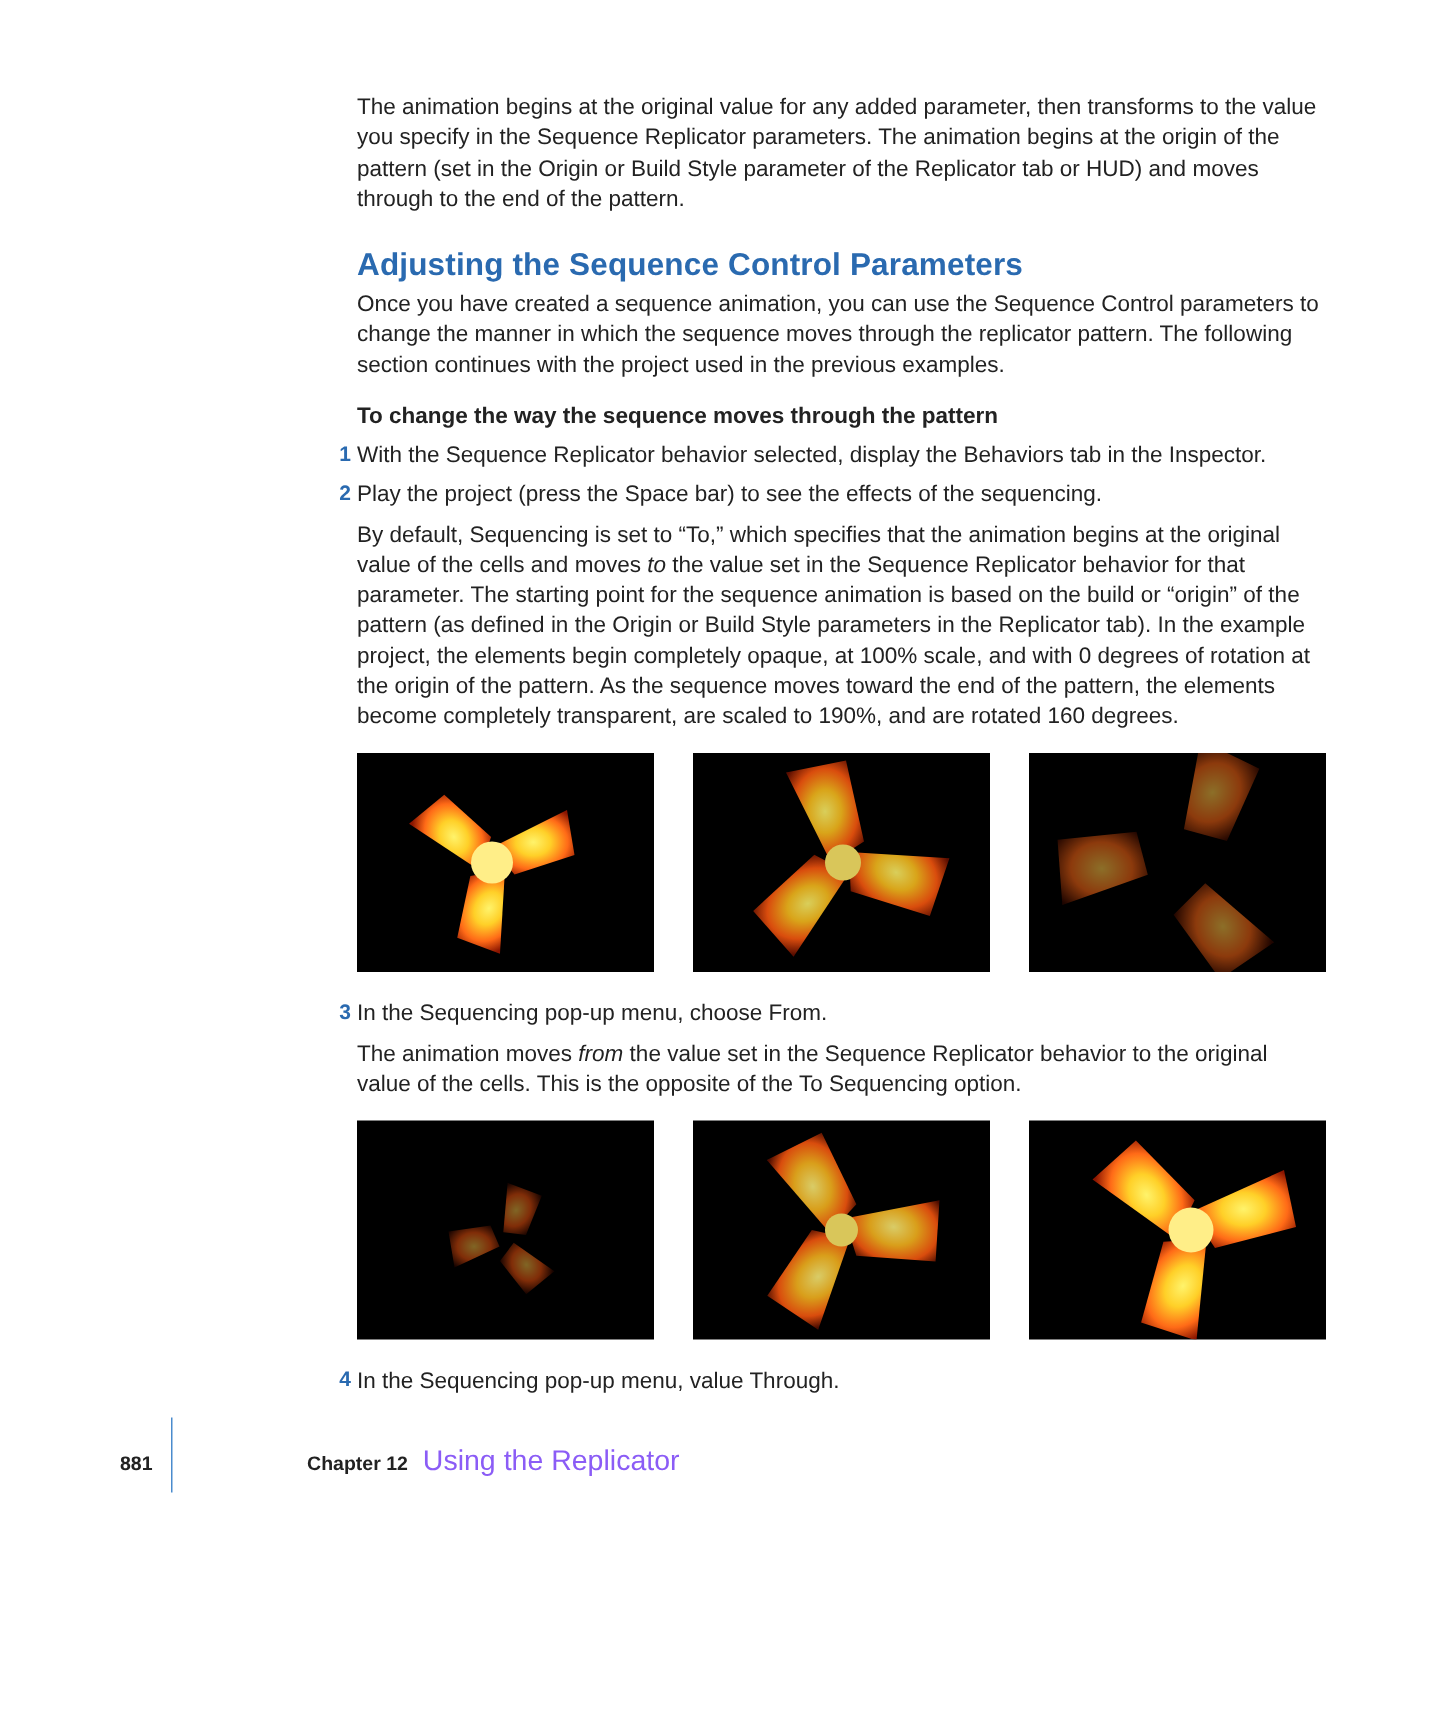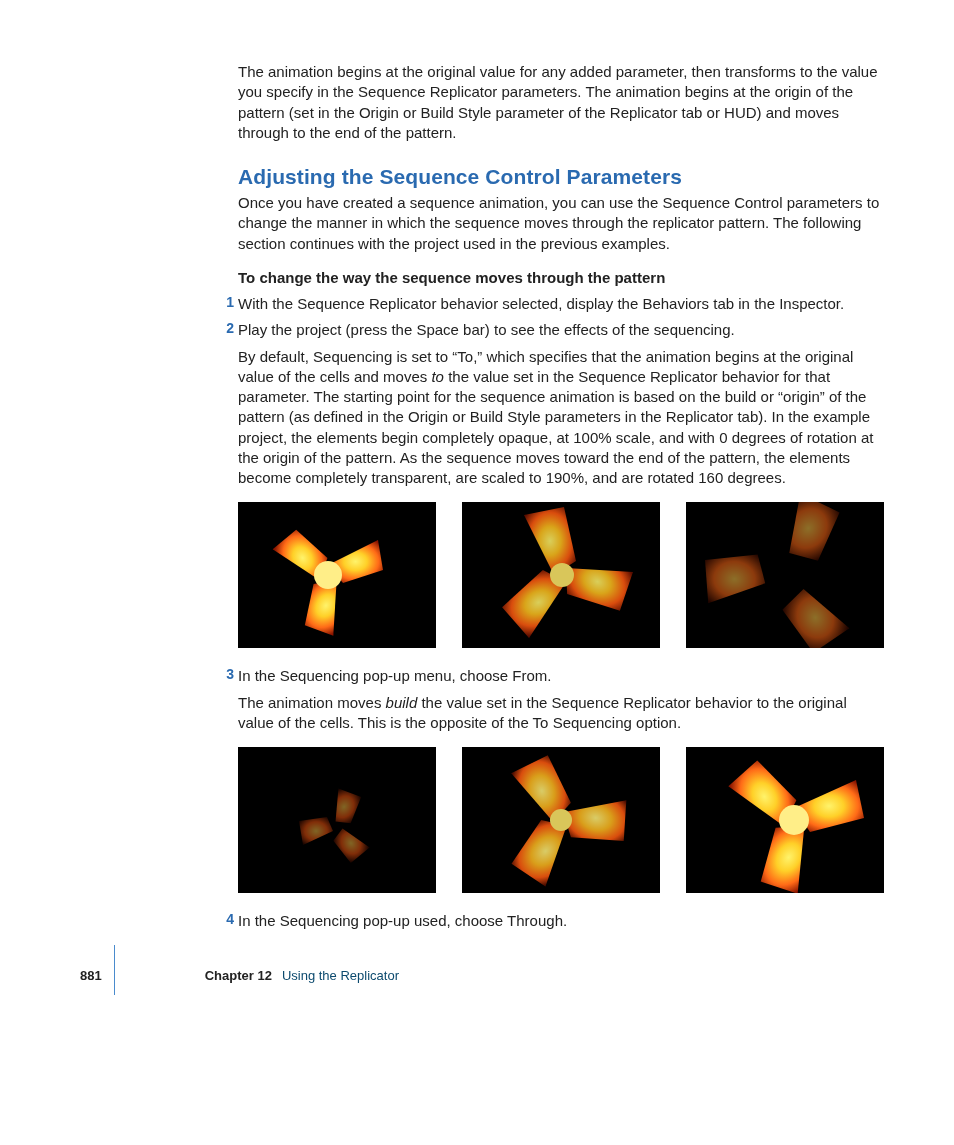--- a/index.html
+++ b/index.html
@@ -179,21 +179,21 @@
             <path d="M20,-10 L75,-35 L82,8 L30,18 Z" fill="url(#g3)" transform="rotate(305)"></path>
           </g>
         </svg>
       </div>
     </div>
 
     <div class="step">
       <span class="num">3</span>
       <div class="step-body">In the Sequencing pop-up menu, choose From.</div>
       <p class="sub-para">
-        <span>The animation moves </span><em class="ital">build</em><span> the value set in the Sequence Replicator behavior to the original value of the cells. This is the opposite of the To Sequencing option.</span>
+        <span>The animation moves </span><em class="ital">from</em><span> the value set in the Sequence Replicator behavior to the original value of the cells. This is the opposite of the To Sequencing option.</span>
       </p>
     </div>
 
     <div class="image-row">
       <div class="thumb">
         <svg width="198" height="146" viewBox="0 0 198 146">
           <defs>
             <radialGradient id="g4" cx="50%" cy="50%" r="60%">
               <stop offset="0%" stop-color="#ffca4a"></stop>
               <stop offset="55%" stop-color="#ff5a10"></stop>
@@ -240,26 +240,26 @@
             <path d="M0,-12 L62,-40 L70,-2 L16,12 Z" fill="url(#g6)" transform="rotate(120)"></path>
             <path d="M0,-12 L62,-40 L70,-2 L16,12 Z" fill="url(#g6)" transform="rotate(240)"></path>
             <circle r="15" fill="#ffee88"></circle>
           </g>
         </svg>
       </div>
     </div>
 
     <div class="step">
       <span class="num">4</span>
-      <div class="step-body">In the Sequencing pop-up used, choose Through.</div>
+      <div class="step-body">In the Sequencing pop-up menu, value Through.</div>
     </div>
 
   </div>
 
   <div class="footer-wrap">
     <div class="footer-line">
       <span class="pagenum" style="font-weight:700;font-size:13px">881</span>
       <span class="footer-bar"></span>
       <span class="chap-label" style="font-weight:700;font-size:13px">Chapter 12</span>
-      <span class="chap-name" style="color:#0c4a6e;font-size:13px;margin-left:10px">Using the Replicator</span>
+      <span class="chap-name" style="color:#8b5cf6;font-size:19px;margin-left:10px">Using the Replicator</span>
     </div>
   </div>
 </div>
 
 </body></html>

